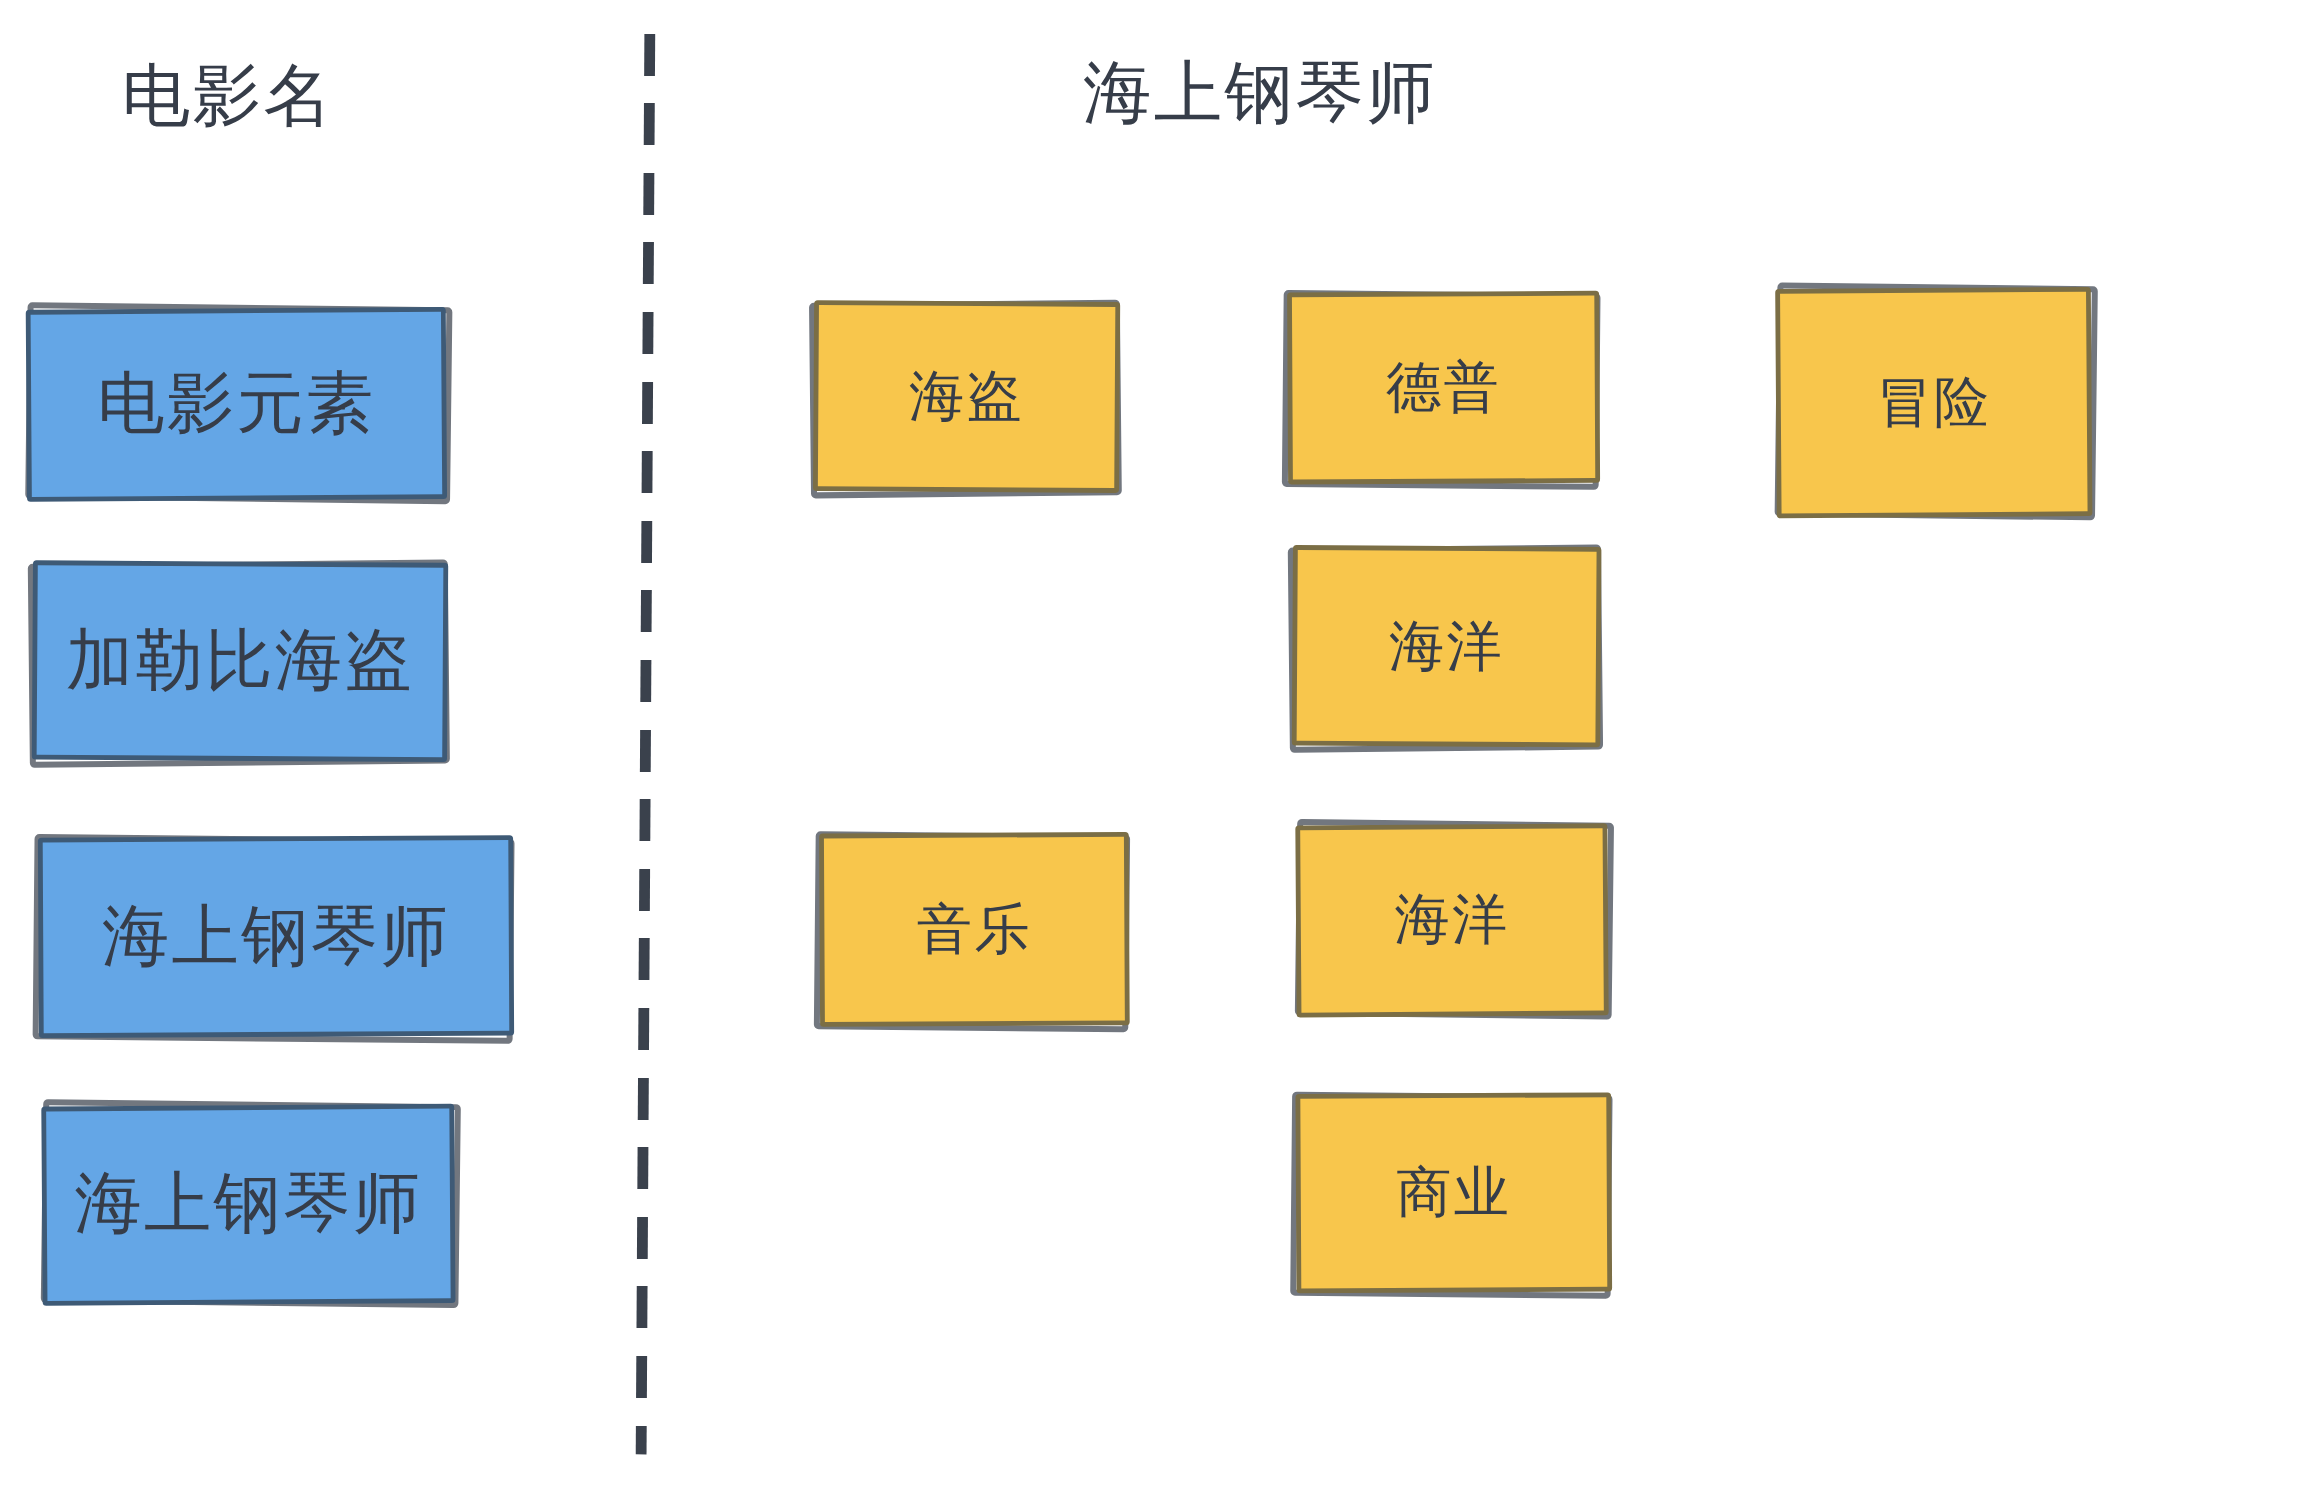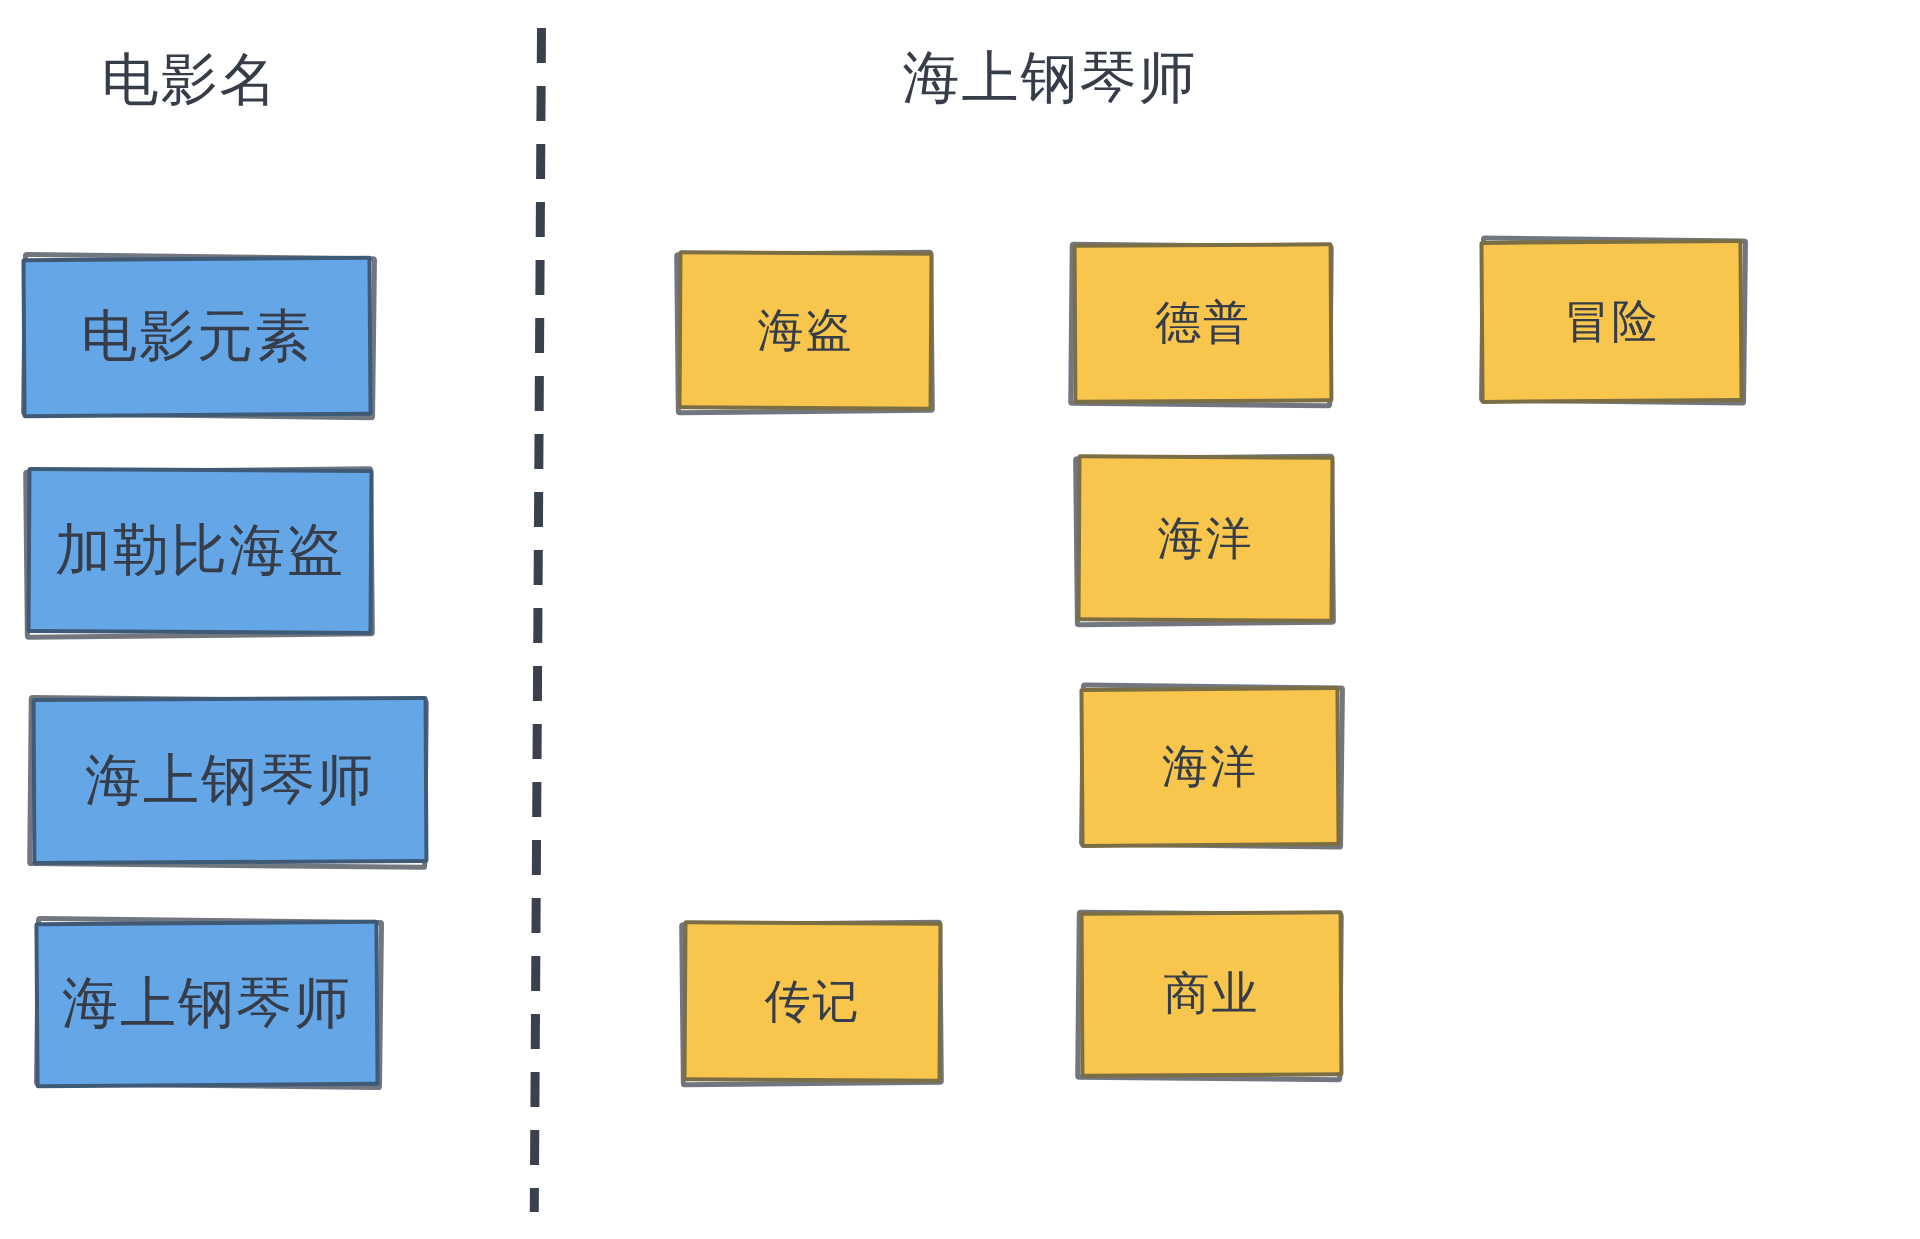--- a/index.html
+++ b/index.html
@@ -128,45 +128,45 @@
     <span class="face"></span>
     <span class="label">海盗</span>
   </div>
 
   <div class="box element-box j3" style="left:1073px; top:243px; width:260px; height:160px">
     <span class="outline"></span>
     <span class="face"></span>
     <span class="label">德普</span>
   </div>
 
-  <div class="box element-box j1" style="left:1480px; top:240px; width:263px; height:163px">
+  <div class="box element-box j1" style="left:1480px; top:240px; width:263px; height:191px">
     <span class="outline"></span>
     <span class="face"></span>
     <span class="label">冒险</span>
   </div>
 
 
   <div class="box element-box j2" style="left:1077px; top:455px; width:257px; height:167px">
     <span class="outline"></span>
     <span class="face"></span>
     <span class="label">海洋</span>
   </div>
 
+  <div class="box element-box j3" style="left:683px; top:694px; width:258px; height:161px">
+    <span class="outline"></span>
+    <span class="face"></span>
+    <span class="label">音乐</span>
+  </div>
 
   <div class="box element-box j1" style="left:1080px; top:687px; width:260px; height:160px">
     <span class="outline"></span>
     <span class="face"></span>
     <span class="label">海洋</span>
   </div>
 
-  <div class="box element-box j2" style="left:683px; top:921px; width:259px; height:161px">
-    <span class="outline"></span>
-    <span class="face"></span>
-    <span class="label">传记</span>
-  </div>
 
   <div class="box element-box j3" style="left:1080px; top:911px; width:263px; height:166px">
     <span class="outline"></span>
     <span class="face"></span>
     <span class="label">商业</span>
   </div>
 
 </div>
 
 </body></html>

